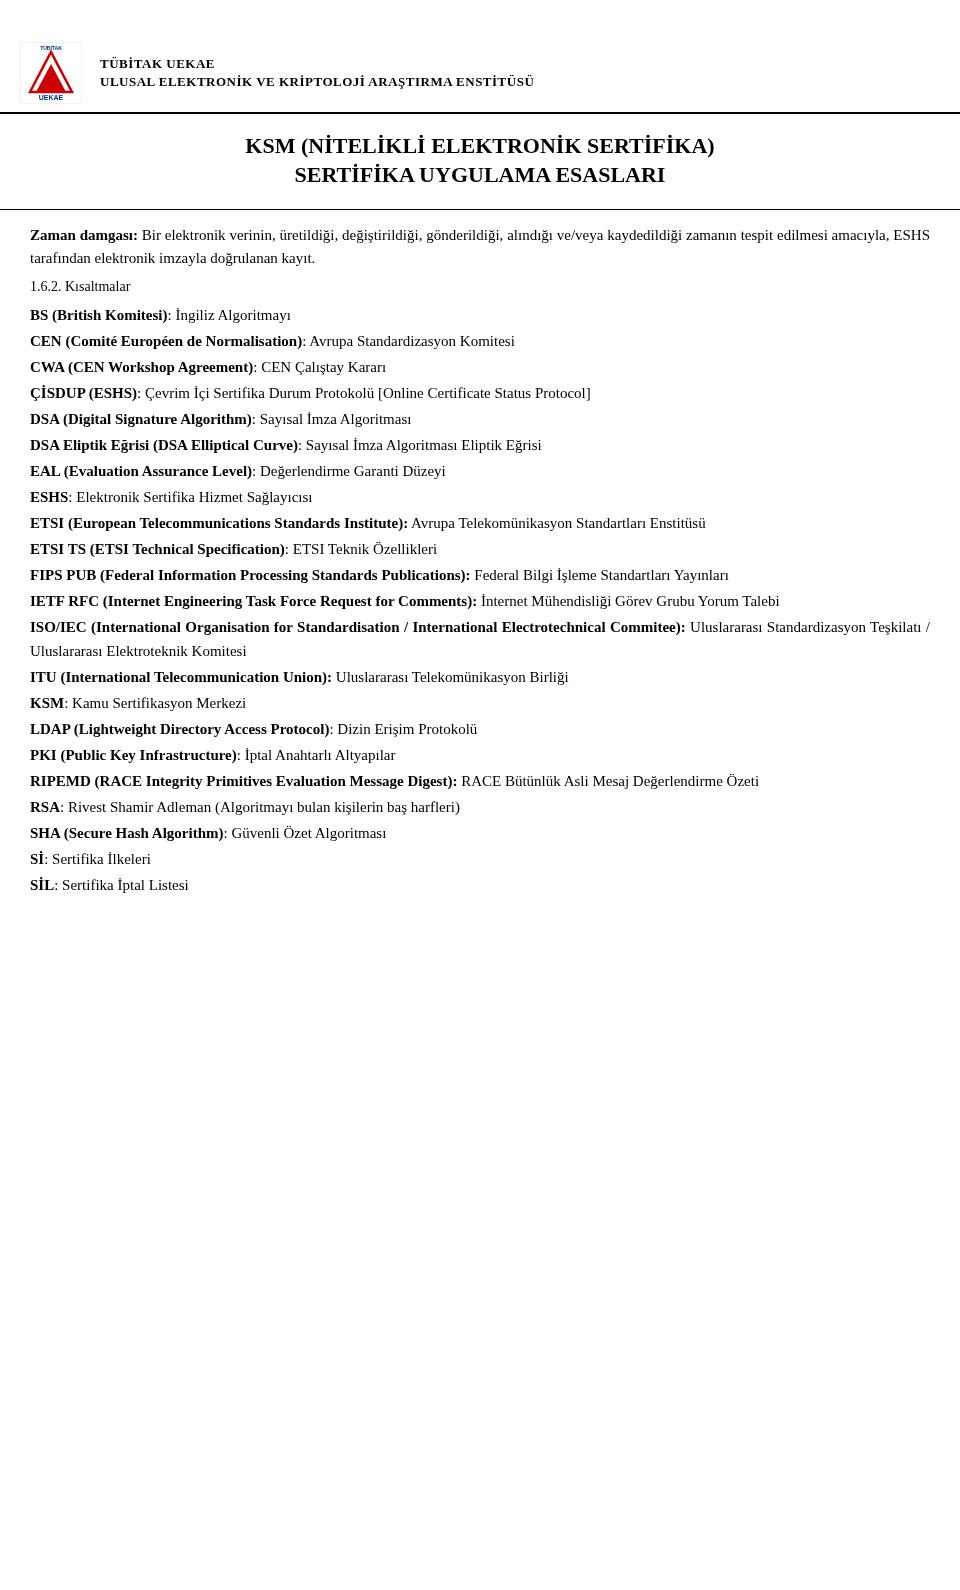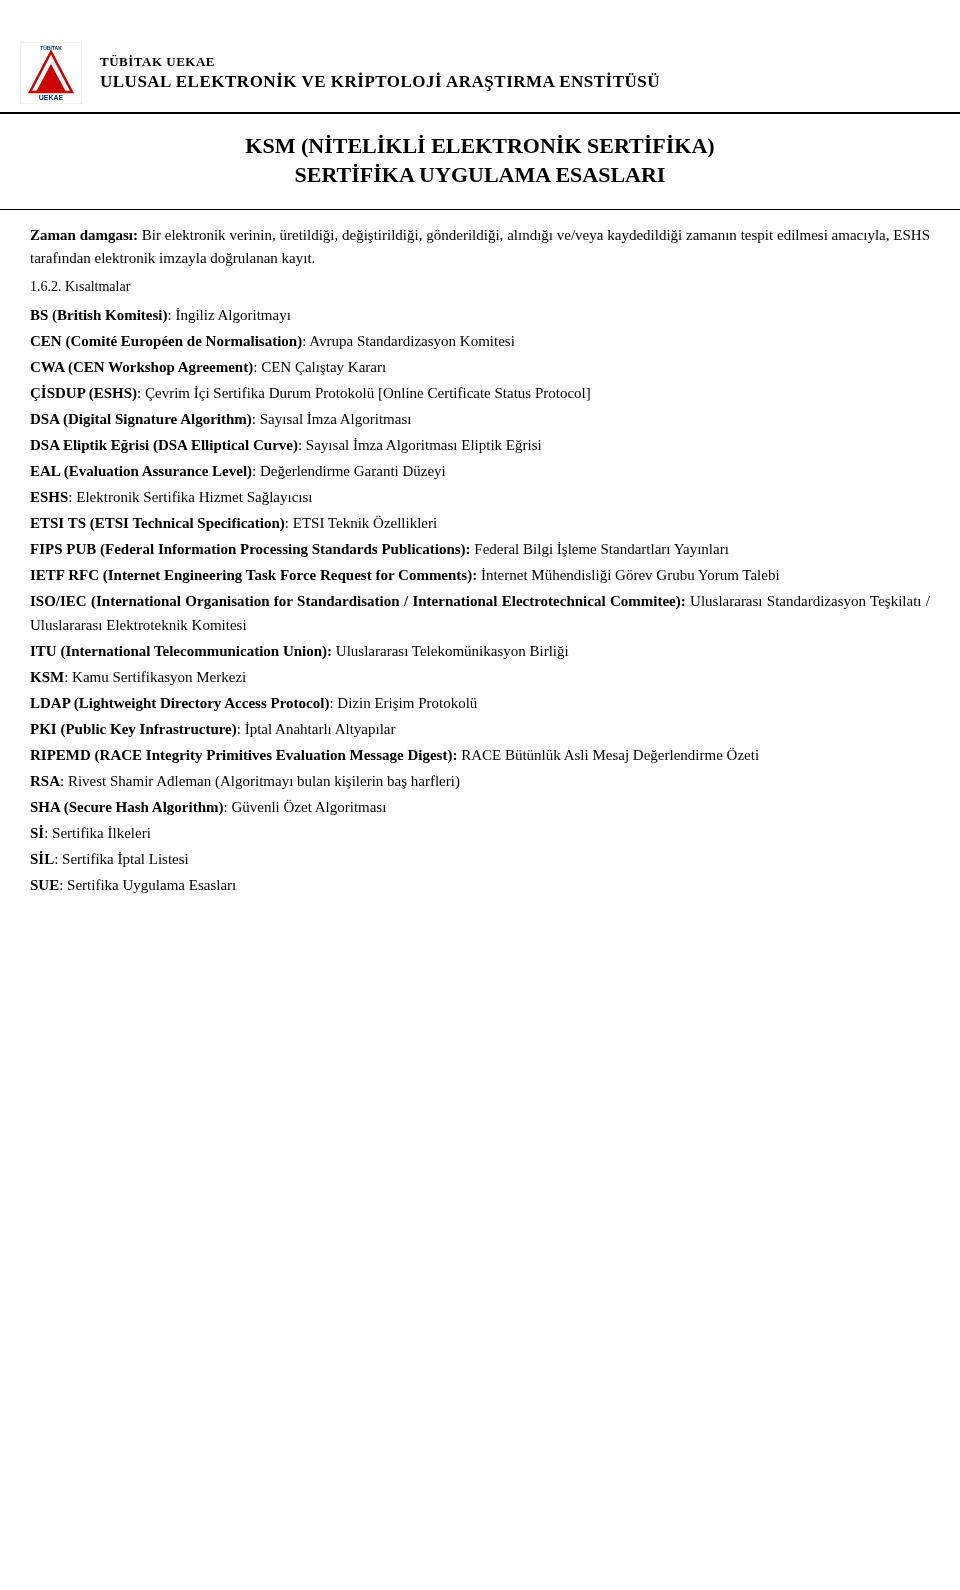--- a/index.html
+++ b/index.html
@@ -42,21 +42,21 @@
       display: flex;
       flex-direction: column;
       justify-content: center;
     }
     .header-top-line {
       font-size: 13px;
       font-weight: bold;
       letter-spacing: 0.5px;
     }
     .header-bottom-line {
-      font-size: 17px;
+      font-size: 13px;
       font-weight: bold;
       letter-spacing: 0.5px;
       margin-top: 2px;
     }
 
     
     .main-title-block {
       text-align: center;
       padding: 18px 30px 20px 30px;
       border-bottom: 1.5px solid #000;
@@ -179,20 +179,23 @@
       </div>
 
       <div class="abbr-line">
         <span class="abbr-bold">EAL (Evaluation Assurance Level)</span><span>: Değerlendirme Garanti Düzeyi</span>
       </div>
 
       <div class="abbr-line">
         <span class="abbr-bold">ESHS</span><span>: Elektronik Sertifika Hizmet Sağlayıcısı</span>
       </div>
 
+      <div class="abbr-line" style="text-align:justify;">
+        <span class="abbr-bold">ETSI (European Telecommunications Standards Institute):</span><span> Avrupa Telekomünikasyon Standartları Enstitüsü</span>
+      </div>
 
       <div class="abbr-line">
         <span class="abbr-bold">ETSI TS (ETSI Technical Specification)</span><span>: ETSI Teknik Özellikleri</span>
       </div>
 
       <div class="abbr-line" style="text-align:justify;">
         <span class="abbr-bold">FIPS PUB (Federal Information Processing Standards Publications):</span><span> Federal Bilgi İşleme Standartları Yayınları</span>
       </div>
 
       <div class="abbr-line" style="text-align:justify;">
@@ -232,23 +235,20 @@
       </div>
 
       <div class="abbr-line">
         <span class="abbr-bold">Sİ</span><span>: Sertifika İlkeleri</span>
       </div>
 
       <div class="abbr-line">
         <span class="abbr-bold">SİL</span><span>: Sertifika İptal Listesi</span>
       </div>
 
-      <div class="abbr-line">
-        <span class="abbr-bold">SUE</span><span>: Sertifika Uygulama Esasları</span>
-      </div>
 
     </div>
   </div>
 
   <div class="footer">
     <span>YONG-001-007</span>
     <span>13.02.2007</span>
     <span>15/69</span>
   </div>
 

